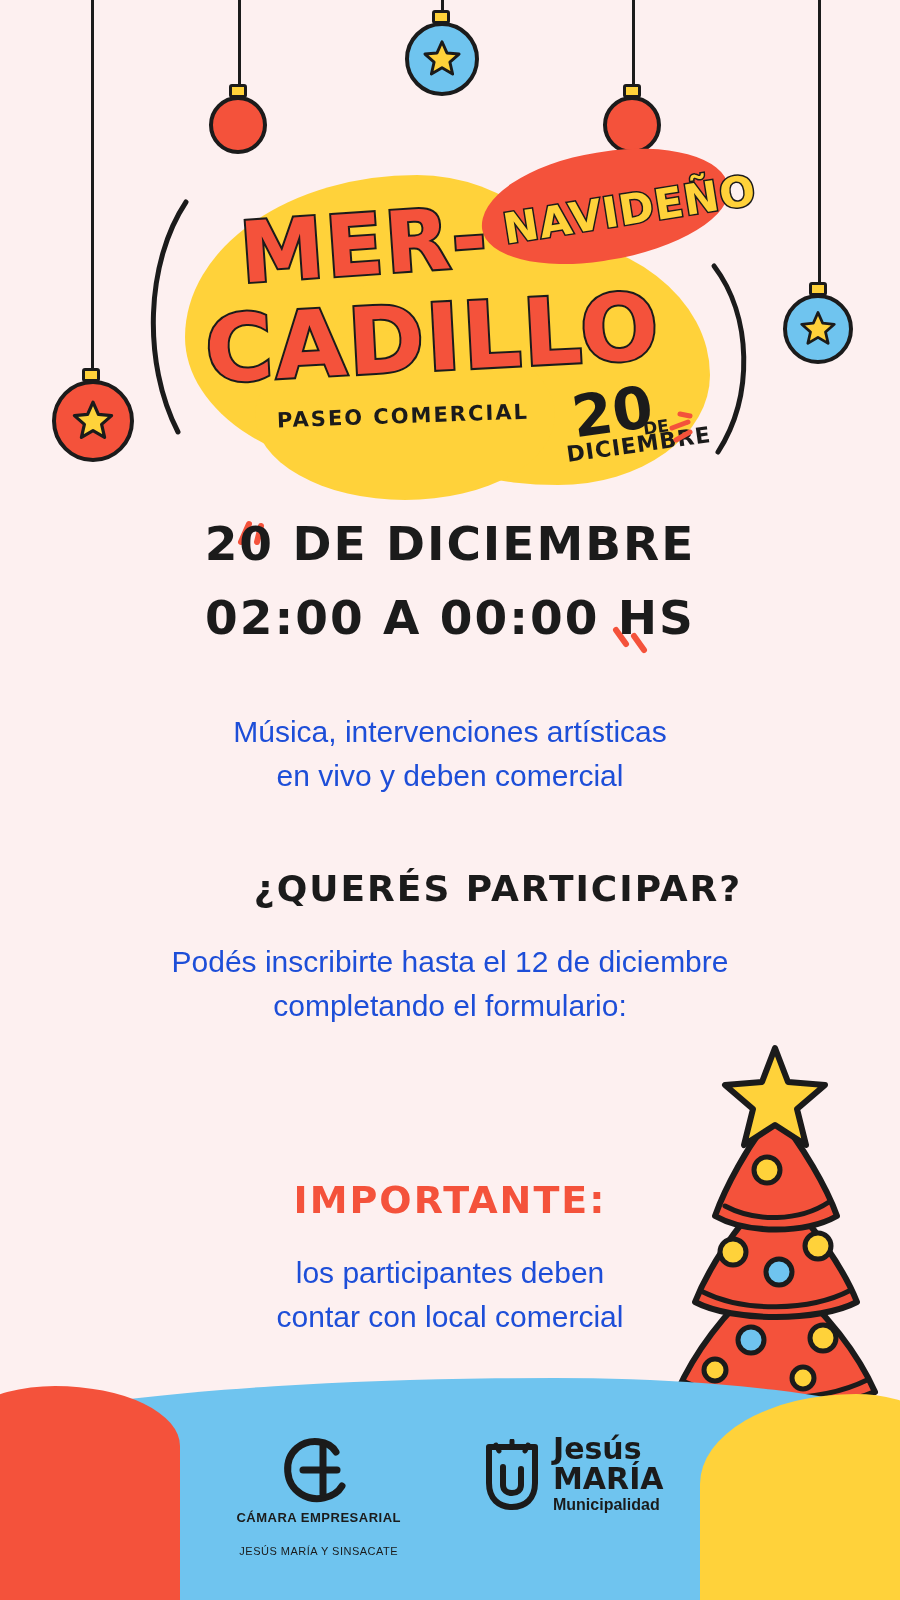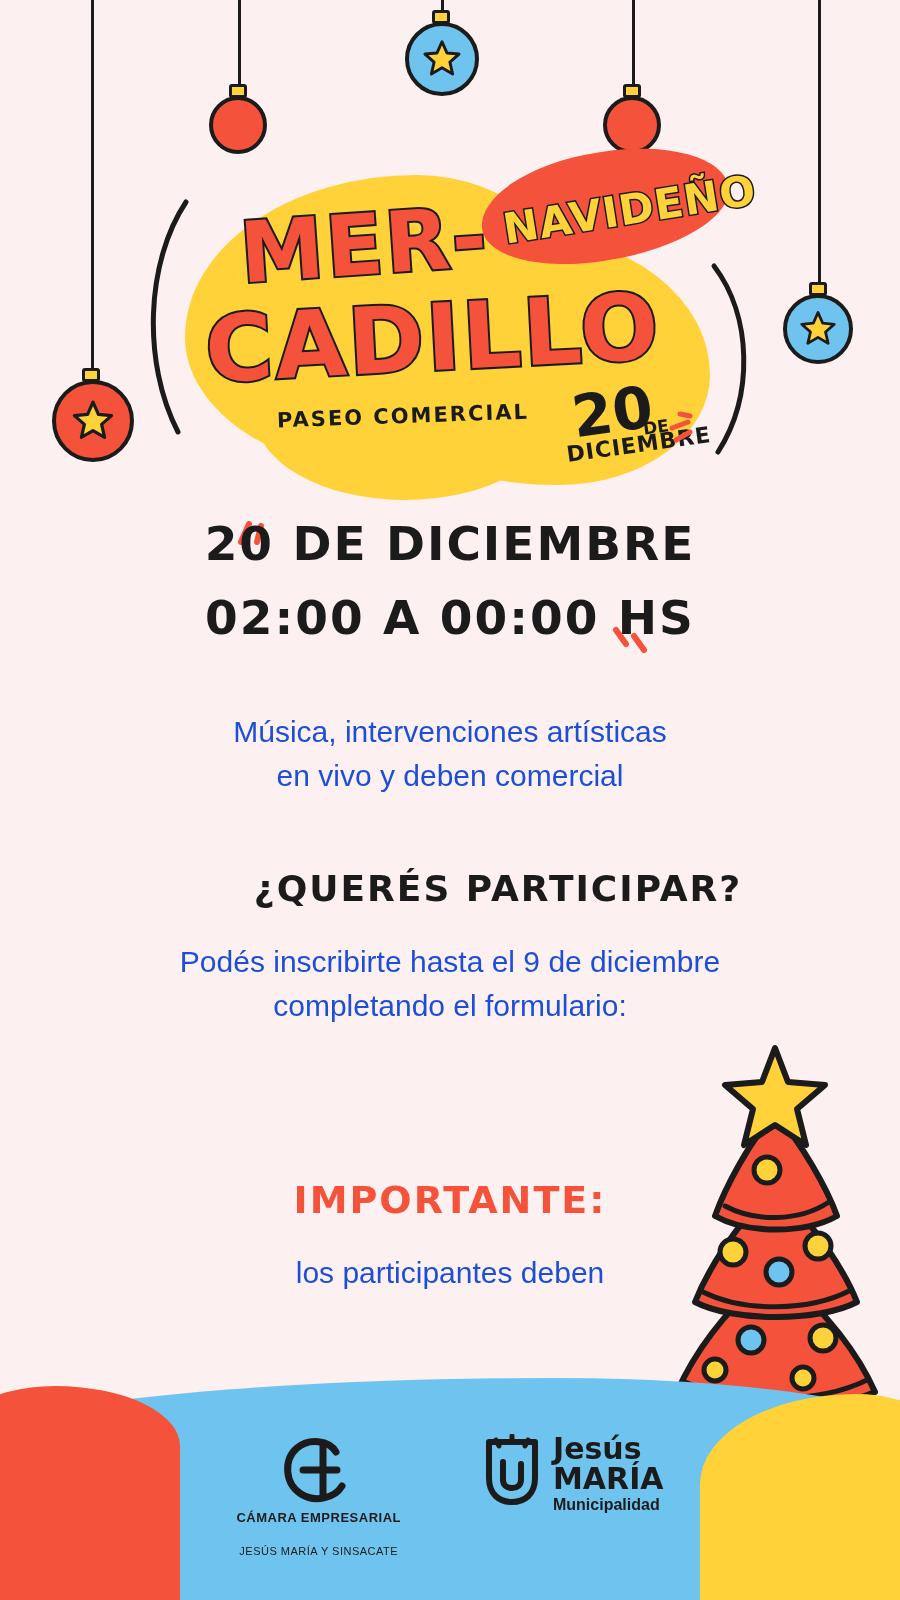--- a/index.html
+++ b/index.html
@@ -256,21 +256,21 @@
   }
   .logo-caption2 {
     font-family: "Liberation Sans", sans-serif;
     font-size: 11px;
     letter-spacing: 0.5px;
     color: #1b1b1b;
     margin-top: 20px;
   }
   .muni {
     display: flex;
-    align-items: flex-start;
+    align-items: flex-end;
     gap: 10px;
   }
   .muni-text {
     text-align: left;
     line-height: 1;
   }
   .muni-l1, .muni-l2 {
     font-family: "DejaVu Sans", sans-serif;
     font-weight: bold;
     font-size: 30px;
@@ -363,27 +363,28 @@
   <div class="center-block headline" id="event-date">20 DE DICIEMBRE</div>
   <div class="center-block headline" id="event-time">02:00 A 00:00 HS</div>
 
   <div class="center-block" id="description">
     <div class="body-text">Música, intervenciones artísticas</div>
     <div class="body-text">en vivo y deben comercial</div>
   </div>
 
   <div class="center-block headline" id="participate-title">¿QUERÉS PARTICIPAR?</div>
   <div class="center-block" id="signup-text">
-    <div class="body-text">Podés inscribirte hasta el 9 de diciembre</div>
+    <div class="body-text">Podés inscribirte hasta el 12 de diciembre</div>
     <div class="body-text">completando el formulario:</div>
   </div>
 
   <div class="center-block" id="important-label">IMPORTANTE:</div>
   <div class="center-block" id="important-text">
     <div class="body-text">los participantes deben</div>
+    <div class="body-text">contar con local comercial</div>
   </div>
 
   <svg id="tree" width="240" height="420" viewBox="0 0 240 420">
 
     <rect x="103" y="352" width="36" height="46" rx="8" fill="#ffd23a" stroke="#1b1b1b" stroke-width="5"></rect>
 
     <path d="M120 232 C68 268, 36 320, 22 352 C66 372, 176 372, 220 352 C206 320, 172 268, 120 232 Z" fill="#f4523b" stroke="#1b1b1b" stroke-width="6" stroke-linejoin="round"></path>
 
     <path d="M120 148 C80 184, 52 232, 40 262 C78 282, 164 282, 202 262 C190 232, 160 184, 120 148 Z" fill="#f4523b" stroke="#1b1b1b" stroke-width="6" stroke-linejoin="round"></path>
 

